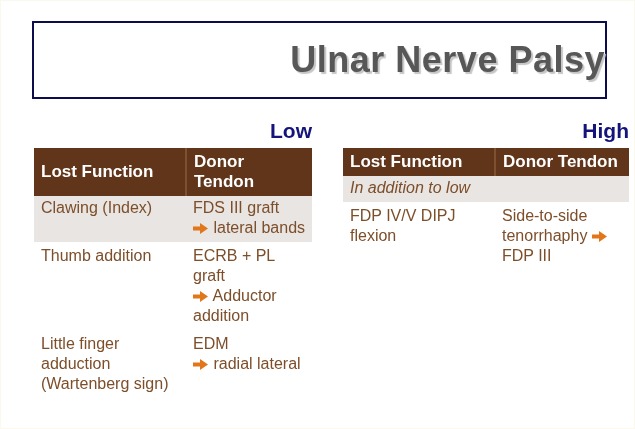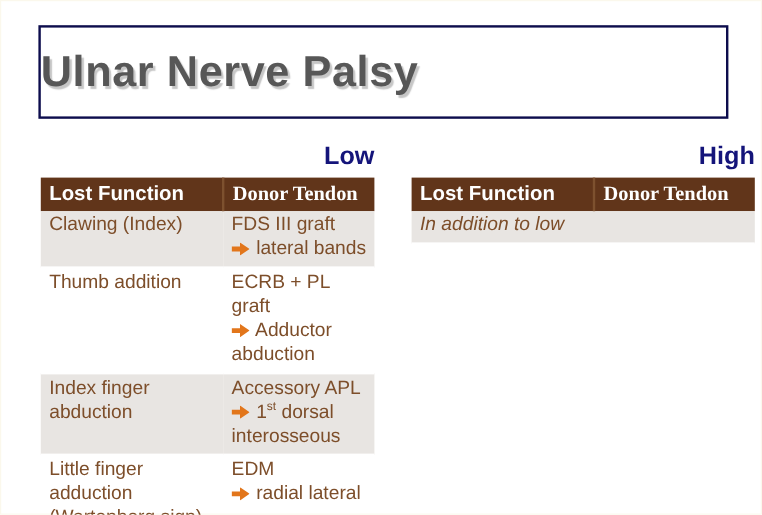--- a/index.html
+++ b/index.html
@@ -9,21 +9,21 @@
     font-family: "Liberation Sans", sans-serif;
     position: relative;
     overflow: hidden;
   }
   .slide { position: absolute; inset: 0; background: #FFFFFF; border: 1px solid #FBF8EC; }
 
   .title-box {
     position: absolute; left: 31px; top: 20px; width: 571px; height: 74px;
     border: 2px solid var(--title-border-navy, #0D0D4D);
     background: #FFFFFF;
-    display: flex; align-items: center; justify-content: flex-start;
+    display: flex; align-items: center; justify-content: flex-end;
   }
   .title-box h1 {
     margin: 0;
     font-size: 36px; font-weight: bold;
     color: var(--title-text-gray, #575757);
     text-shadow: 2px 2px 1px #C6C6C6;
     letter-spacing: 0.5px;
   }
 
   .tbl-section { position: absolute; top: 118px; }
@@ -44,21 +44,21 @@
     table-layout: fixed;
   }
   th {
     background: var(--table-header-bg, #61351A);
     color: var(--table-header-text, #FFFFFF);
     font-size: 17px; font-weight: bold;
     text-align: left;
     padding: 4px 6px 4px 7px;
   }
   th:first-child { width: 138px; }
-  th + th { border-left: 2px solid #7D512F; font-family: Liberation Serif, serif; }
+  th + th { border-left: 2px solid #7D512F; }
   td {
     color: var(--body-text-brown, #7D4E2A);
     font-size: 16px;
     line-height: 20px;
     padding: 2px 4px 4px 7px;
     vertical-align: top;
     border-bottom: 2px solid #FFFFFF;
   }
   tr.shaded td { background: var(--shaded-row-bg, #E8E5E2); }
   td.note { font-style: italic; }
@@ -94,31 +94,21 @@
                 </svg> lateral bands</div>
             </td>
           </tr>
           <tr>
             <td>Thumb addition</td>
             <td>
               <div class="line">ECRB + PL graft</div>
               <div class="line"><svg class="arrow" width="15" height="11" viewBox="0 0 15 11">
                   <path d="M0 3.5 H7 V0 L15 5.5 L7 11 V7.5 H0 Z"></path>
                 </svg> Adductor</div>
-              <div class="line">abduction</div>
-            </td>
-          </tr>
-          <tr class="shaded">
-            <td>Index finger abduction</td>
-            <td>
-              <div class="line">Accessory APL</div>
-              <div class="line"><svg class="arrow" width="15" height="11" viewBox="0 0 15 11">
-                  <path d="M0 3.5 H7 V0 L15 5.5 L7 11 V7.5 H0 Z"></path>
-                </svg> 1<sup>st</sup> dorsal</div>
-              <div class="line">interosseous</div>
+              <div class="line">addition</div>
             </td>
           </tr>
           <tr>
             <td>Little finger adduction (Wartenberg sign)</td>
             <td>
               <div class="line">EDM</div>
               <div class="line"><svg class="arrow" width="15" height="11" viewBox="0 0 15 11">
                   <path d="M0 3.5 H7 V0 L15 5.5 L7 11 V7.5 H0 Z"></path>
                 </svg> radial lateral</div>
             </td>
@@ -133,17 +123,27 @@
       <thead>
         <tr>
           <th>Lost Function</th>
           <th>Donor Tendon</th>
         </tr>
       </thead>
       <tbody>
           <tr class="shaded">
             <td class="note" colspan="2">In addition to low</td>
           </tr>
+          <tr>
+            <td>FDP IV/V DIPJ flexion</td>
+            <td>
+              <div class="line">Side-to-side</div>
+              <div class="line">tenorrhaphy <svg class="arrow" width="15" height="11" viewBox="0 0 15 11">
+                  <path d="M0 3.5 H7 V0 L15 5.5 L7 11 V7.5 H0 Z"></path>
+                </svg></div>
+              <div class="line">FDP III</div>
+            </td>
+          </tr>
         </tbody>
     </table>
   </section>
 
 </div>
 
 </body></html>

